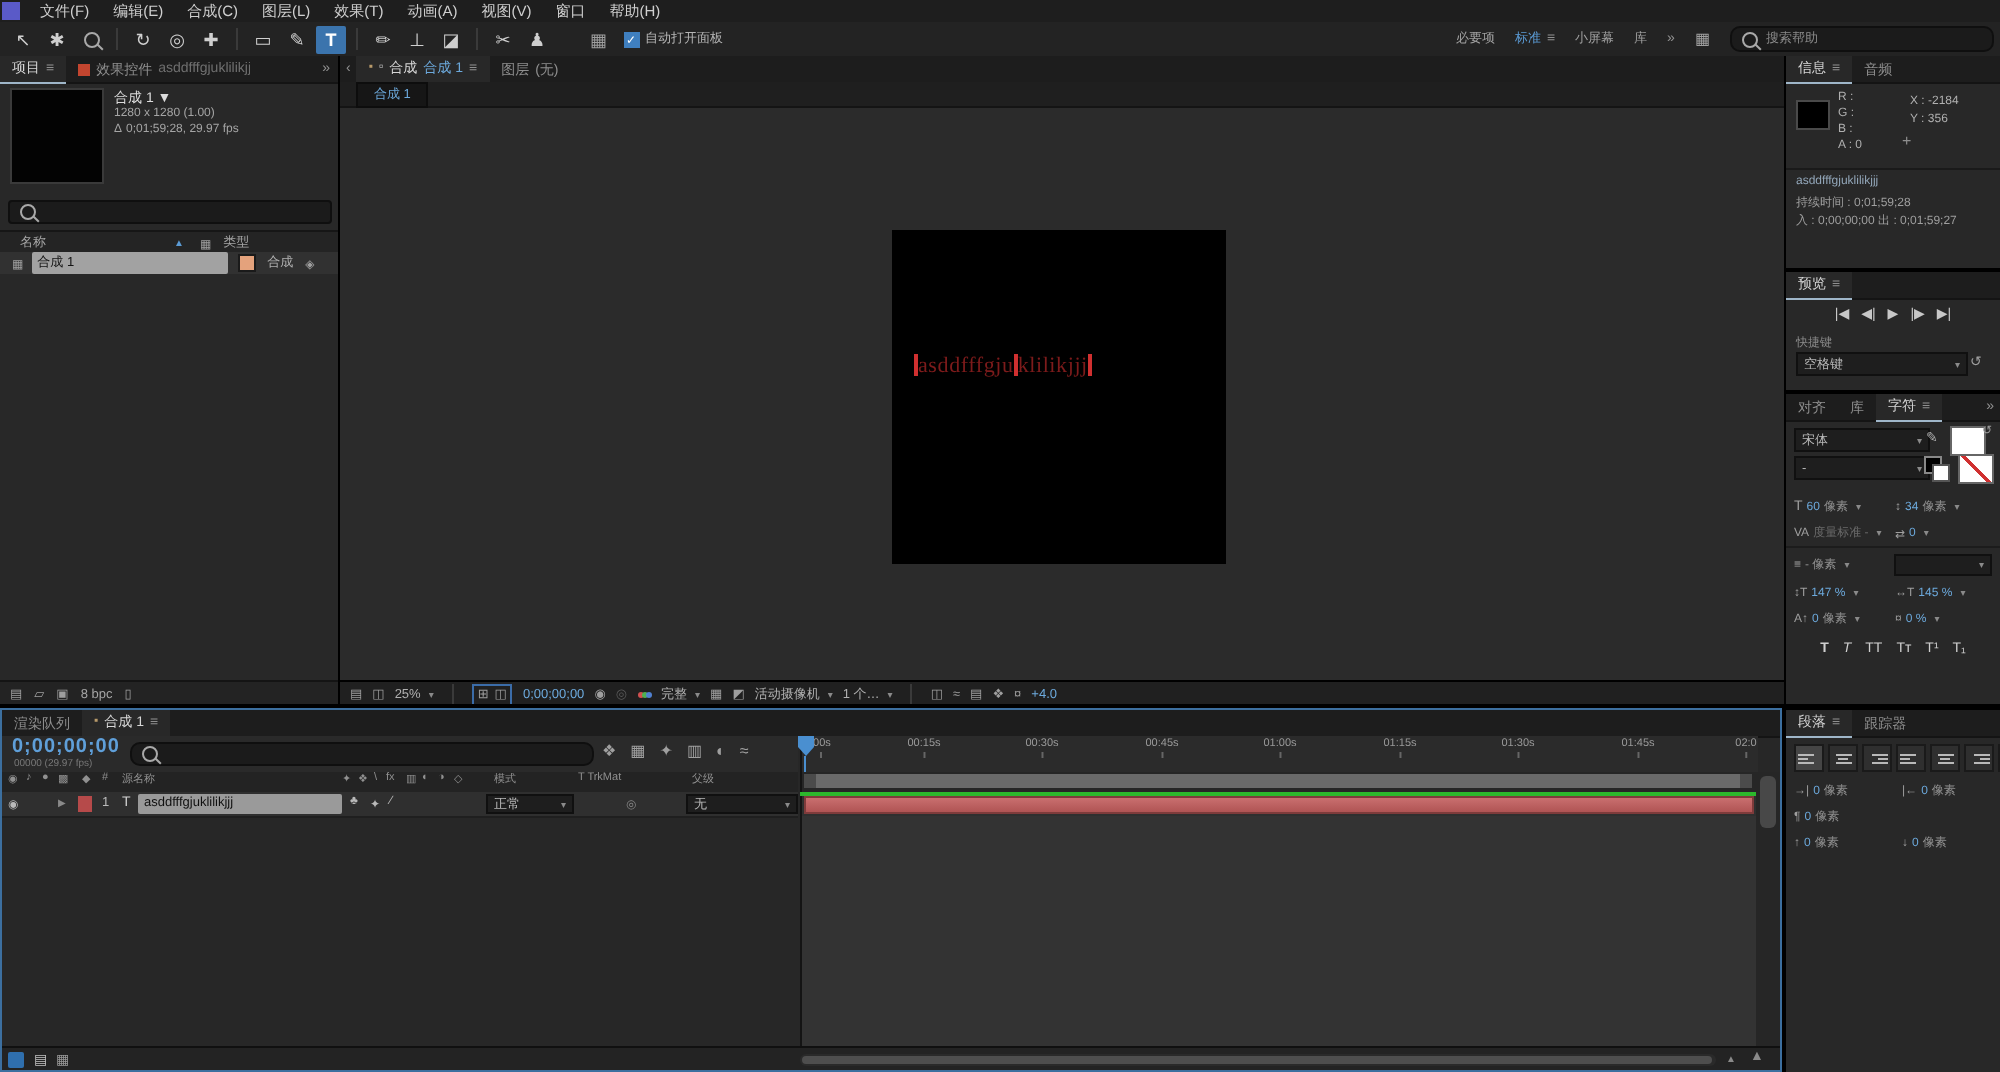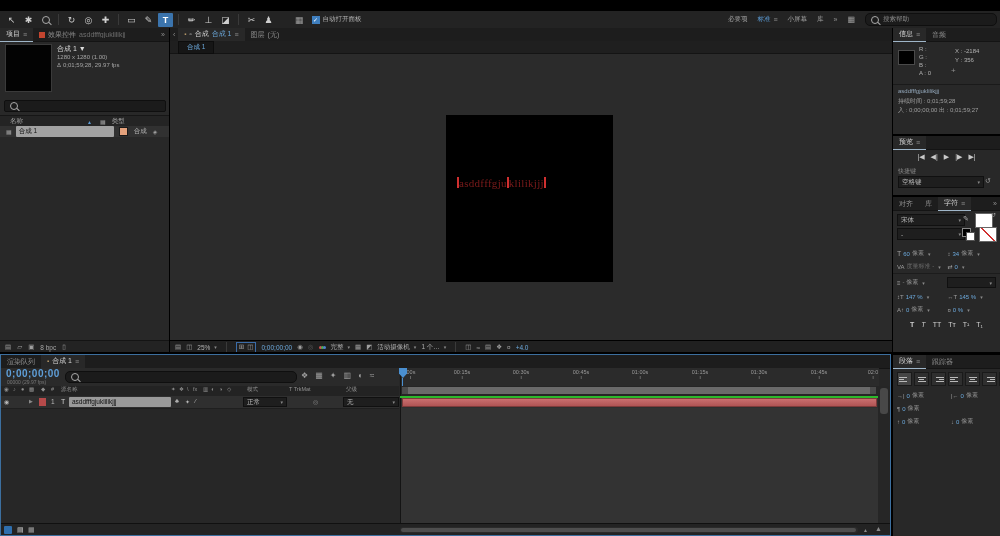--- a/index.html
+++ b/index.html
@@ -35,20 +35,33 @@
   .ac i{margin:0 auto}.ac i:nth-child(1){width:8px}.ac i:nth-child(2){width:5px}.ac i:nth-child(3){width:8px}
   .ar i{margin-left:auto}.ar i:nth-child(1){width:8px}.ar i:nth-child(2){width:5px}.ar i:nth-child(3){width:8px}
   .pfield{display:flex;align-items:center;gap:2px;font-size:6px;width:48px;}
   .cursorbar{width:2px;height:11px;background:#d03030;flex:none;}
 </style>
 </head>
 <body>
 
 <div class="screen">
 
+  <div class="abs flex" style="left:0;top:0;width:1000px;height:11px;background:#1e1e1e;">
+    <span class="abs" style="left:1px;top:1px;width:9px;height:9px;background:#5a5ac8;"></span>
+    <span style="width:14px;"></span>
+    <span class="menu-item">文件(F)</span>
+    <span class="menu-item">编辑(E)</span>
+    <span class="menu-item">合成(C)</span>
+    <span class="menu-item">图层(L)</span>
+    <span class="menu-item">效果(T)</span>
+    <span class="menu-item">动画(A)</span>
+    <span class="menu-item">视图(V)</span>
+    <span class="menu-item">窗口</span>
+    <span class="menu-item">帮助(H)</span>
+  </div>
 
   <div class="abs flex" style="left:0;top:11px;width:1000px;height:17px;background:#232323;border-bottom:1px solid #000;padding-left:3px;">
     <span class="tool">
         <span>↖</span>
       </span>
     <span class="tool">
         <span>✱</span>
       </span>
     <span class="tool">
         <span class="mag"></span>

